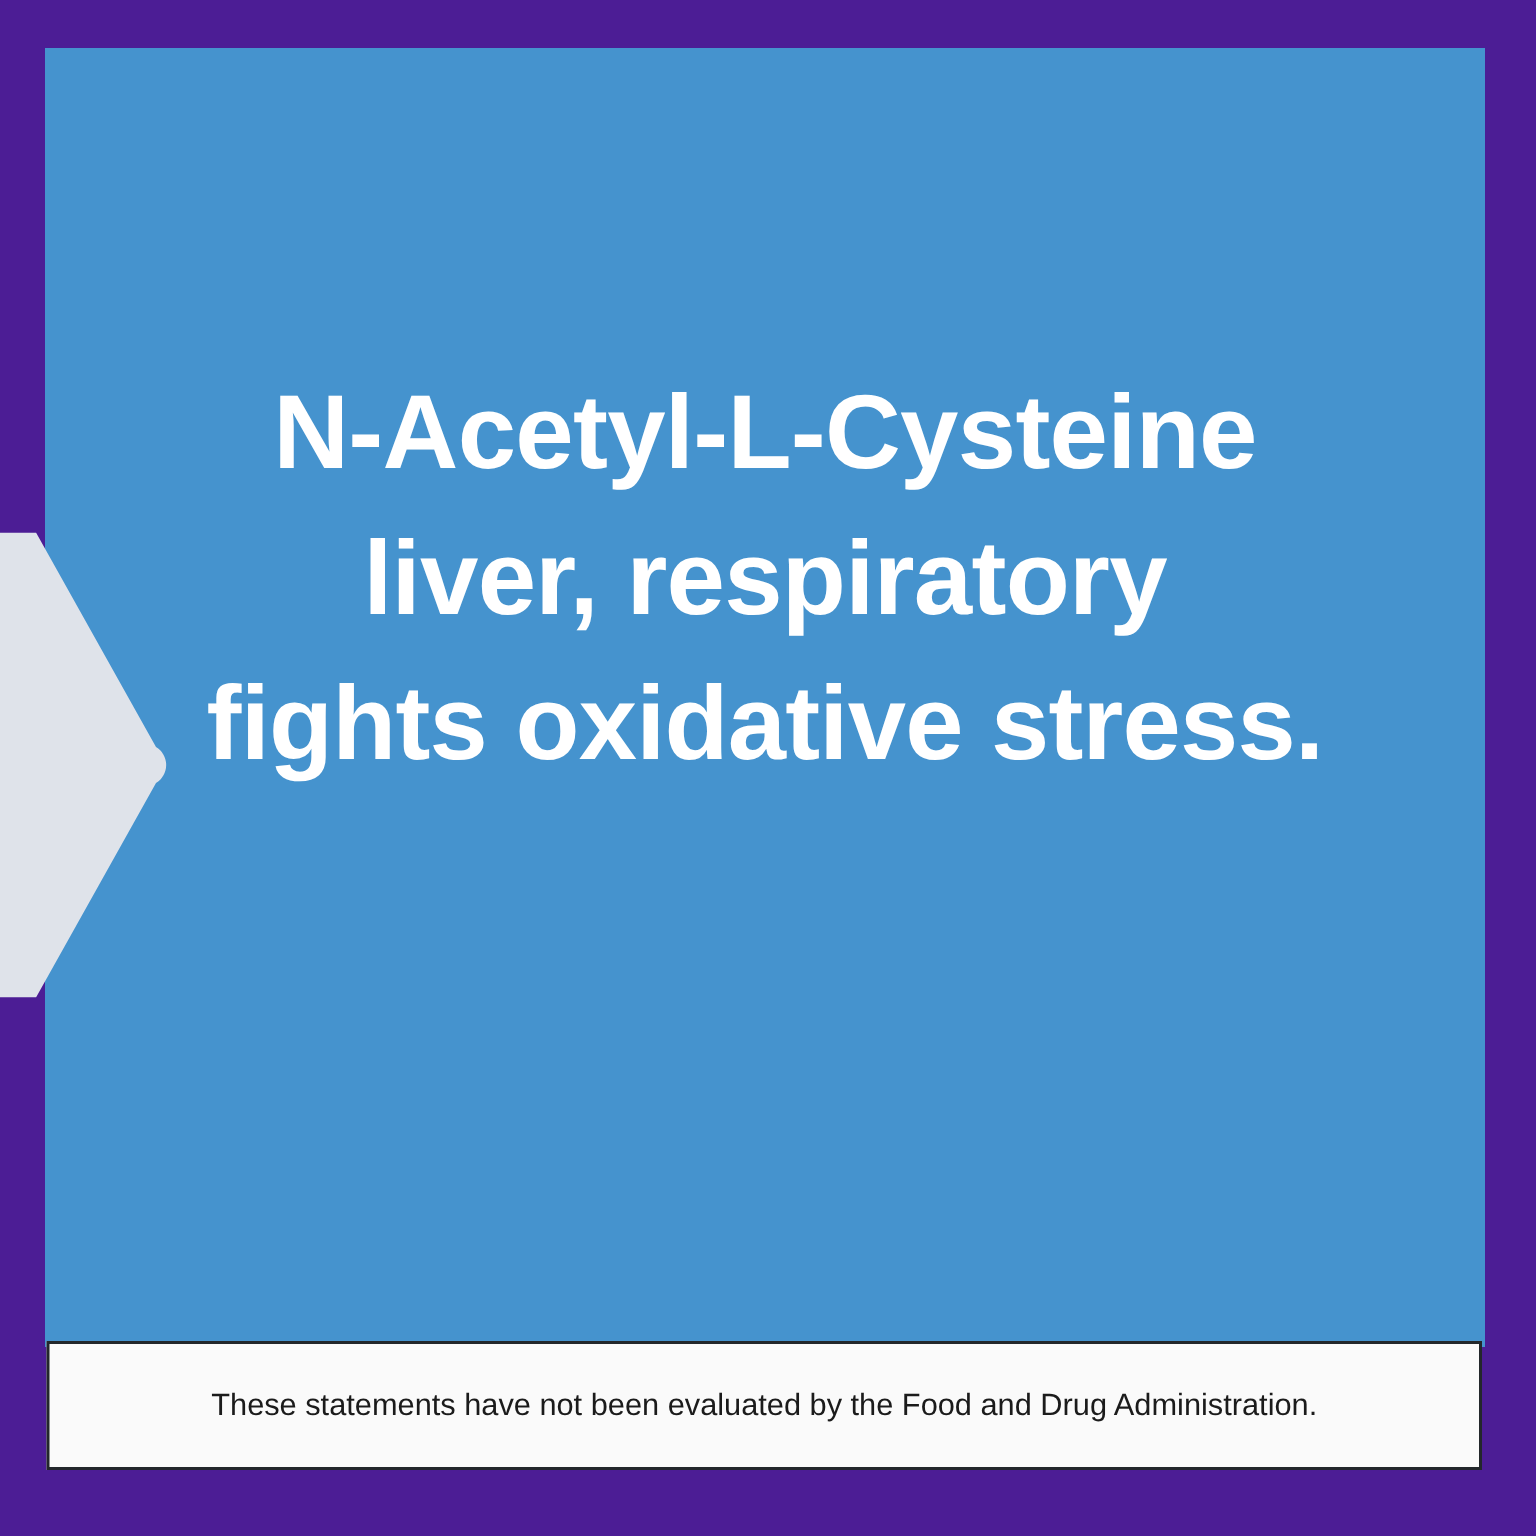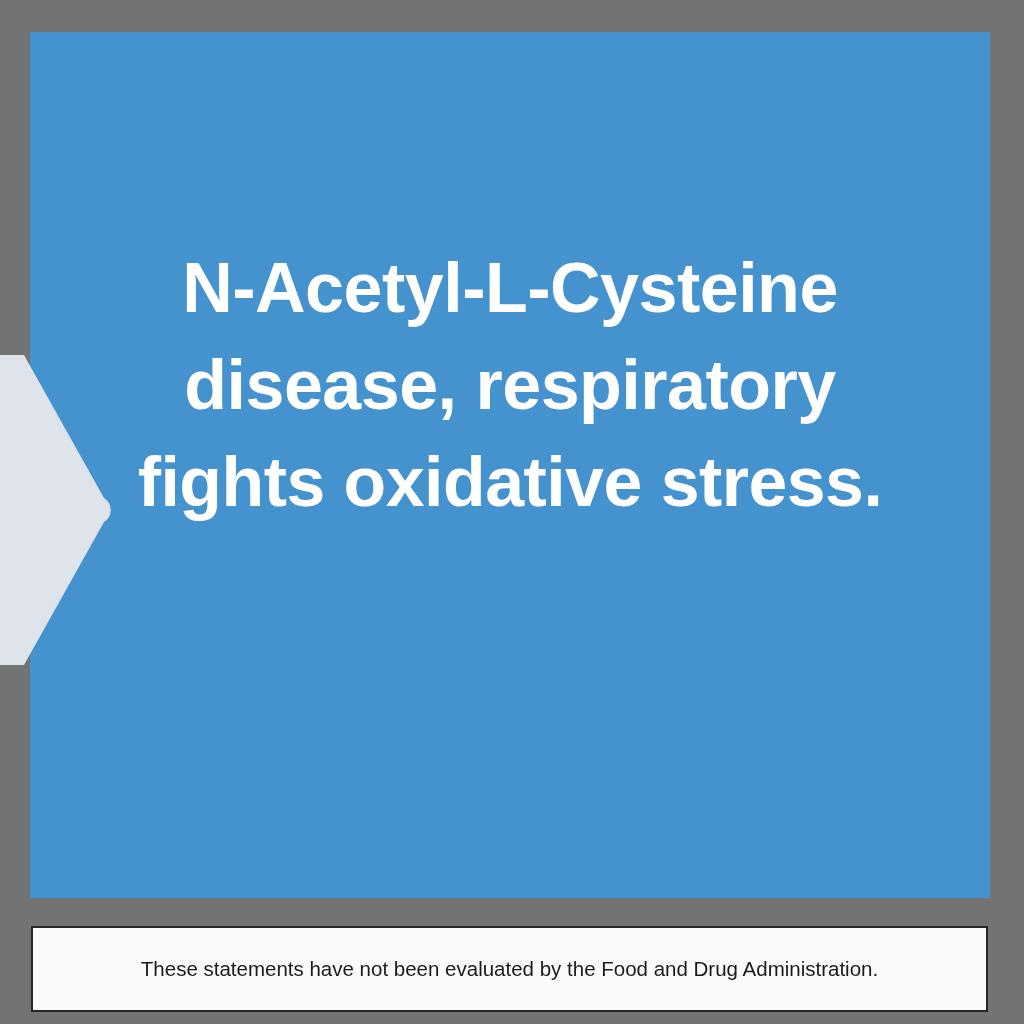--- a/index.html
+++ b/index.html
@@ -56,21 +56,21 @@
     display: block;
   }
   #headline .hl-em {
     font-style: italic;
   }
 
   
   #disclaimer-box {
     position: absolute;
     left: 31px;
-    top: 926px;
+    top: 894px;
     width: 957px;
     height: 86px;
     background: #fafafa;
     border: 2px solid #23272b;
     box-sizing: border-box;
     display: flex;
     flex-direction: column;
     align-items: center;
     justify-content: center;
   }
@@ -80,38 +80,38 @@
     font-size: 20.5px;
     line-height: 34px;
     text-align: center;
     font-family: "Liberation Sans", sans-serif;
     white-space: nowrap;
   }
 </style>
 </head>
 <body>
 
-<div id="canvas" style="background: #737373;">
+<div id="canvas" style="background: #4c1d95;">
 
   <div id="blue-panel" style="background: rgb(69, 147, 206);"></div>
 
   <svg id="chevron-notch" viewBox="0 0 112 310" width="112" height="310" xmlns="http://www.w3.org/2000/svg">
     <path d="M 0,0 L 0,310 L 0,310 L 0,310 Z" fill="none"></path>
     <path d="M -40,0
              L 24,0
              L 104,143
              A 14 14 0 0 1 104,167
              L 24,310
              L -40,310
              Z" fill="#DFE3EA"></path>
   </svg>
 
   <div id="headline" style="color: rgb(255, 255, 255);">
     <span class="hl-line" style="display: block;">N-Acetyl-L-Cysteine</span>
-    <span class="hl-line" style="display: block;">disease, respiratory</span>
+    <span class="hl-line" style="display: block;">liver, respiratory</span>
     <span class="hl-line" style="display: block; transform: scaleX(0.997323); transform-origin: center center;">fights oxidative stress.</span>
   </div>
 
   <div id="disclaimer-box" style="background: rgb(250, 250, 250); border-color: rgb(35, 39, 43);">
     <span class="dis-line" style="color: rgb(27, 27, 27);">These statements have not been evaluated by the Food and Drug Administration.</span>
   </div>
 
 </div>
 
 </body></html>

